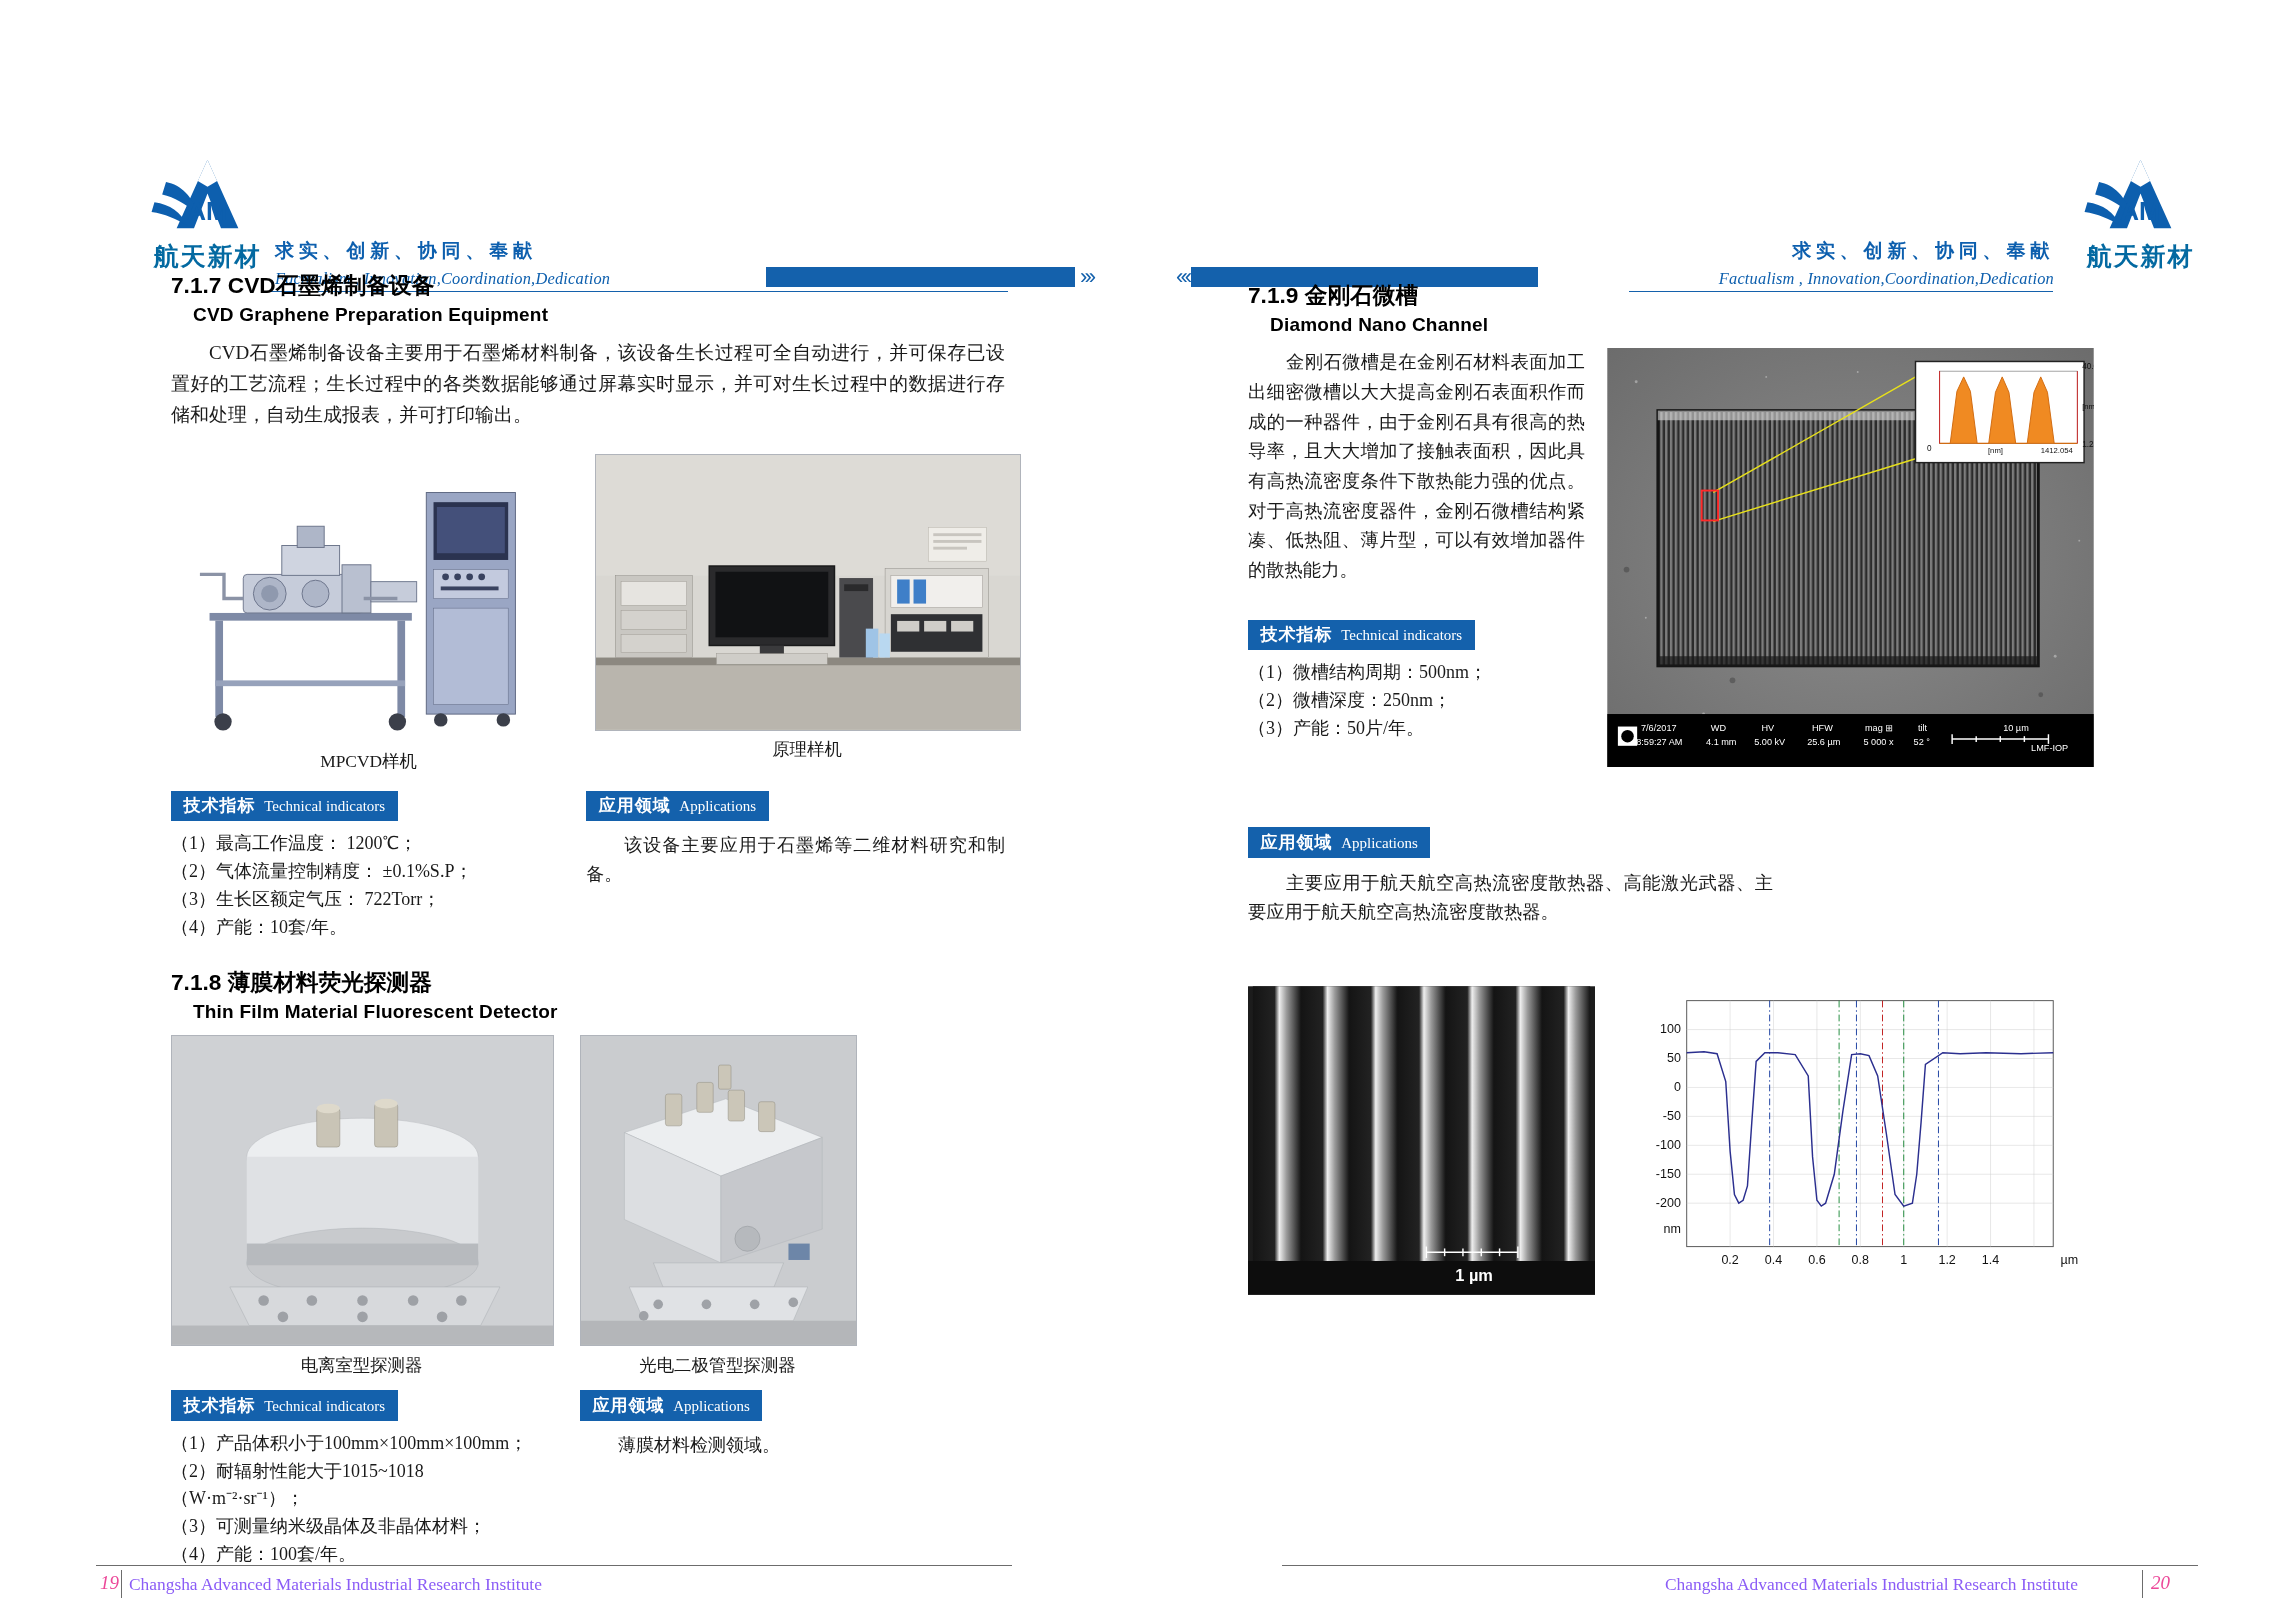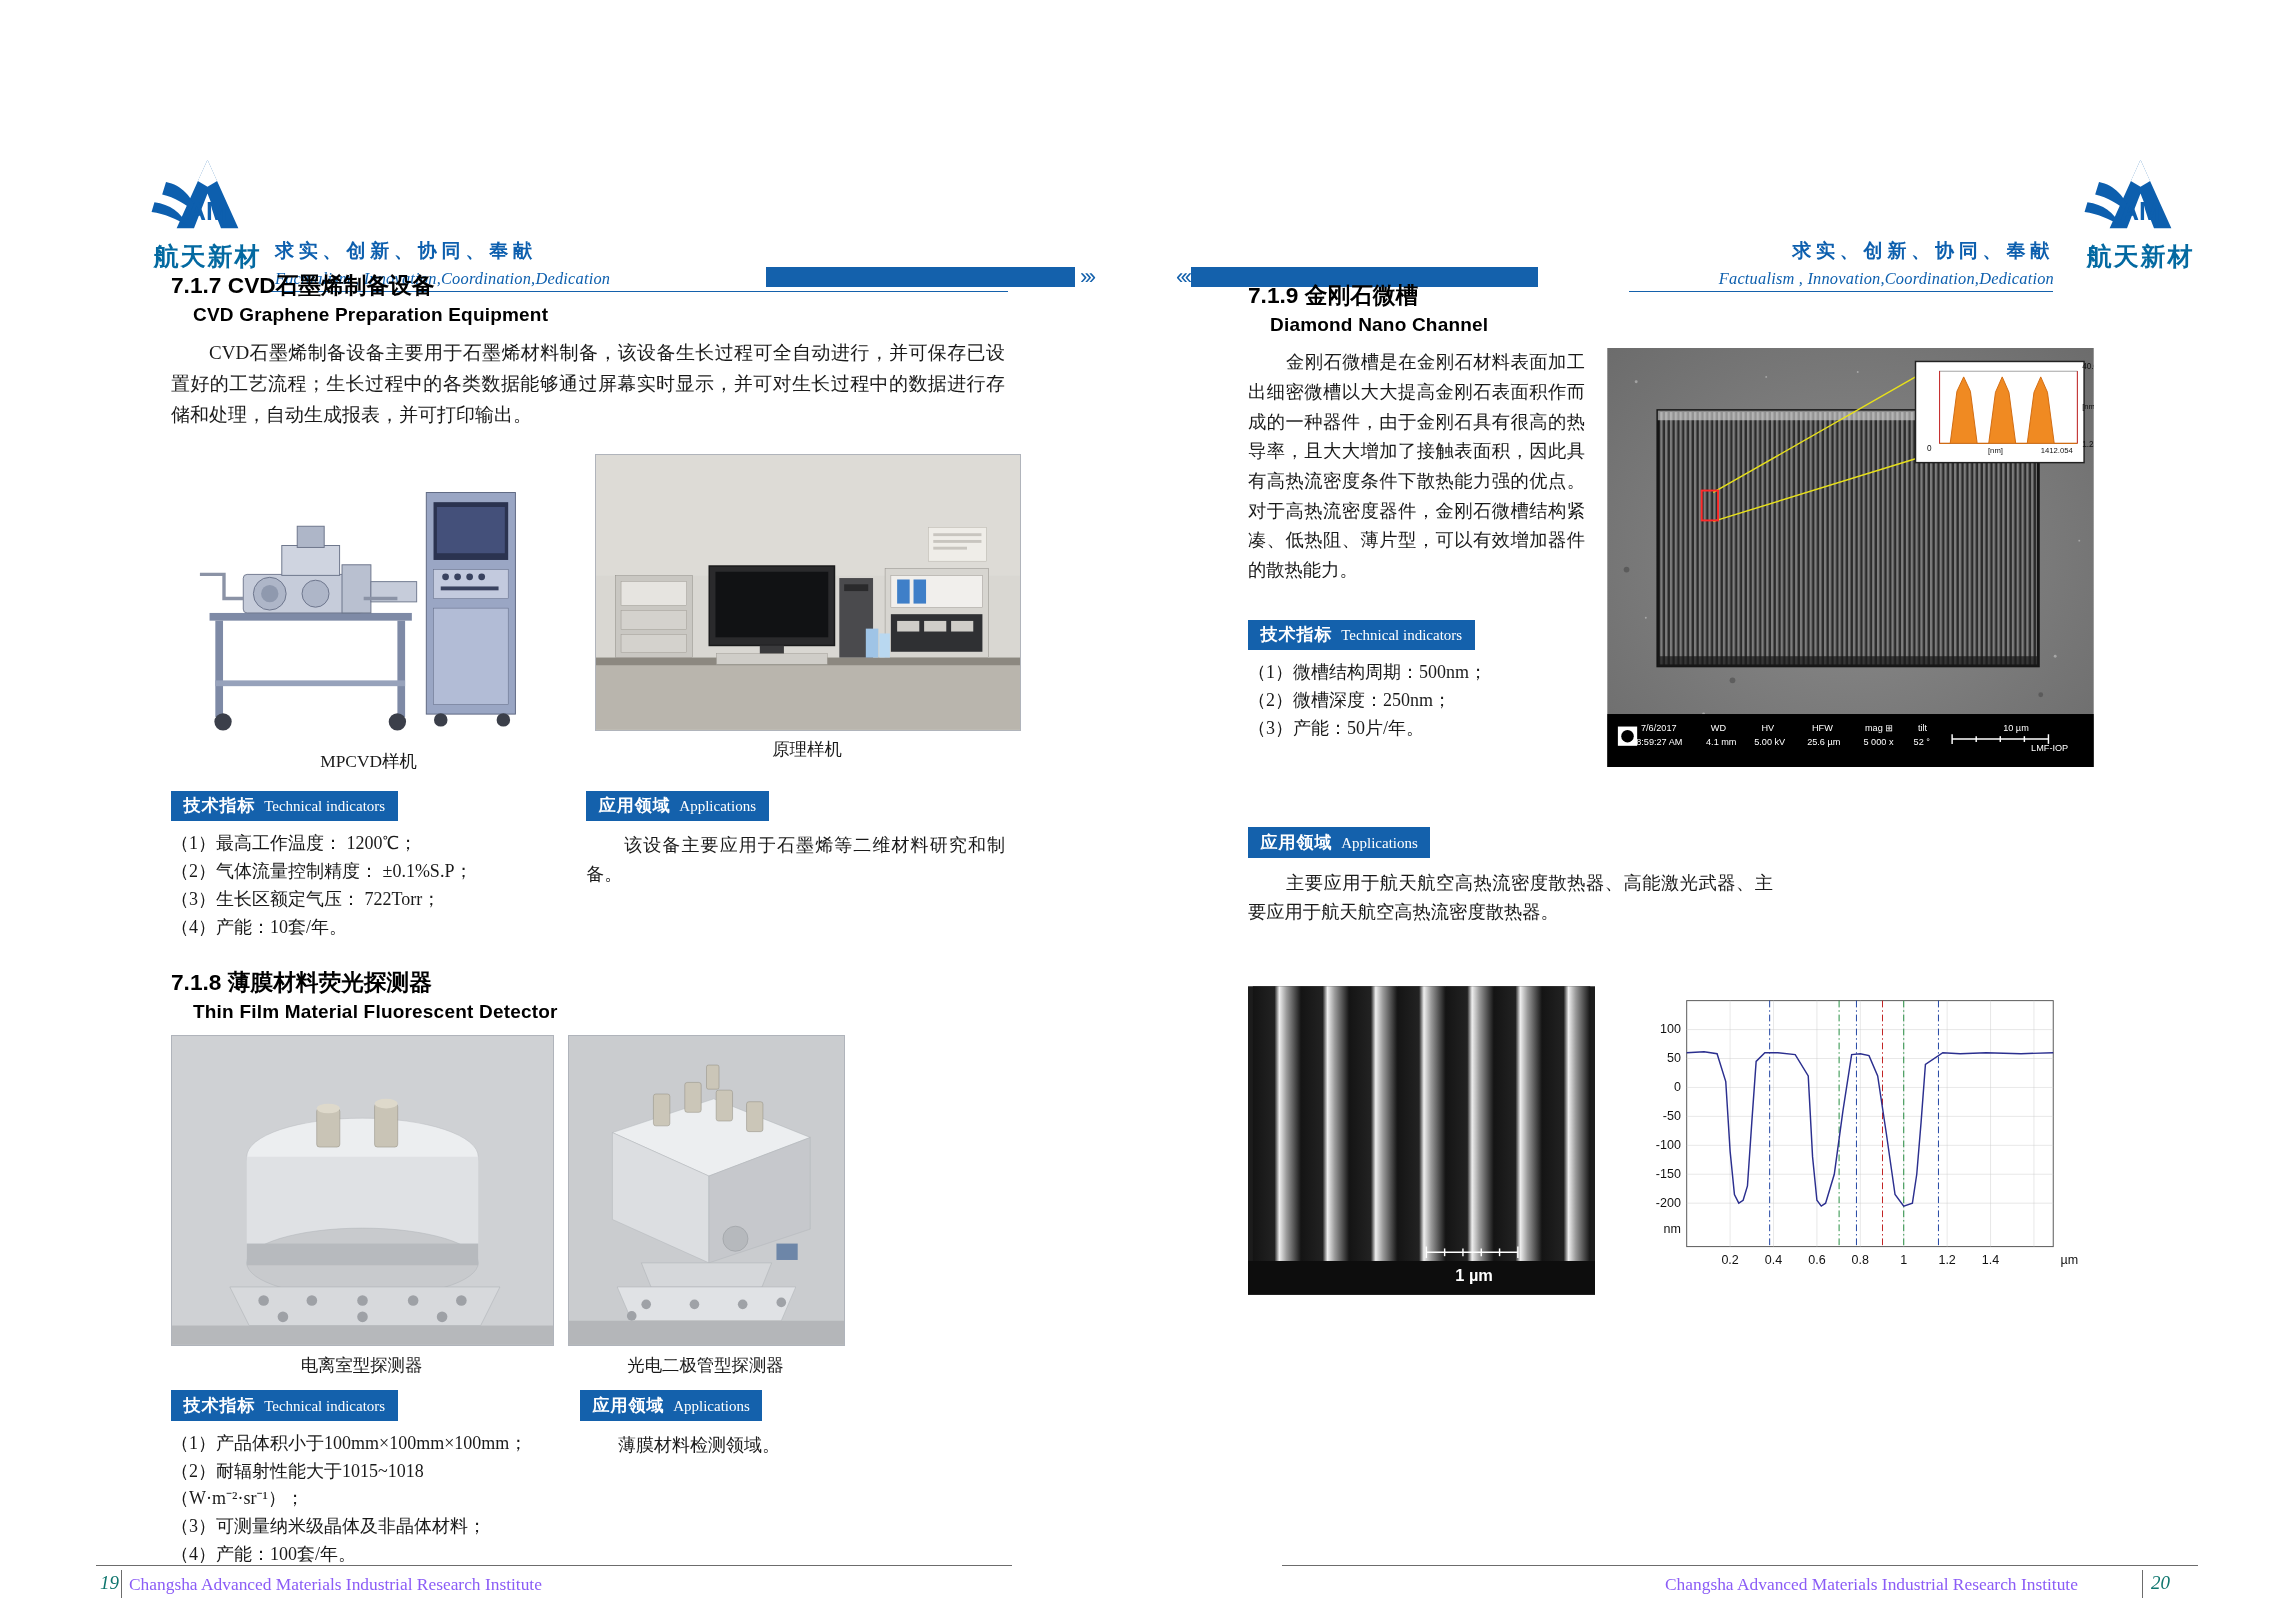--- a/index.html
+++ b/index.html
@@ -64,21 +64,21 @@
   ul.specs{list-style:none;margin:8.7px 0 0 0;padding:0;}
   ul.specs li{font-size:18px;line-height:1.55;font-family:"Liberation Serif",serif;}
   .cap{font-size:17.4px;text-align:center;font-family:"Liberation Serif",serif;margin-top:6.7px;}
 
   
   .photo{background:#c9ccd1;border:0.5px solid #b0b4bb;position:relative;overflow:hidden;}
 
   
   .footer{position:absolute;bottom:0;left:0;width:2295px;height:92px;}
   .frule{position:absolute;height:1px;background:#6c6c6c;}
-  .fnum{position:absolute;font-family:"Liberation Serif",serif;font-style:italic;font-size:19px;color:#0f766e;}
+  .fnum{position:absolute;font-family:"Liberation Serif",serif;font-style:italic;font-size:19px;color:#ec4899;}
   .ftxt{position:absolute;font-family:"Liberation Serif",serif;font-size:17.4px;color:#8b5cf6;}
 
   
   .row{display:flex;}
 </style>
 </head>
 <body>
 
 <div class="page">
 
@@ -240,21 +240,21 @@
         <div class="badge">
           <span class="cn">应用领域</span><span class="en">Applications</span>
         </div>
         <p class="body" style="margin-top:9.6px;font-size:18px;">该设备主要应用于石墨烯等二维材料研究和制备。</p>
       </div>
     </div>
 
     <h2 class="sec" style="margin-top:25px;">7.1.8 薄膜材料荧光探测器</h2>
     <h3 class="secen">Thin Film Material Fluorescent Detector</h3>
 
-    <div class="row" style="gap:16px;">
+    <div class="row" style="gap:28px;">
       <div style="width:381px;">
         <div class="photo" style="width:381px;height:309px;">
           <svg width="381" height="309" viewBox="0 0 790 640">
             <rect width="790" height="640" fill="#cfd1d4"></rect>
             <ellipse cx="395" cy="250" rx="240" ry="80" fill="#eceef0" stroke="#b7babe"></ellipse>
             <rect x="155" y="250" width="480" height="220" fill="#dfe1e4"></rect>
             <ellipse cx="395" cy="470" rx="240" ry="72" fill="#c8cacd" stroke="#aeb1b5"></ellipse>
             <rect x="155" y="430" width="480" height="45" fill="#b7babe"></rect>
 
             <rect x="300" y="150" width="48" height="80" rx="6" fill="#c9c4b6" stroke="#8e8a7e"></rect>

